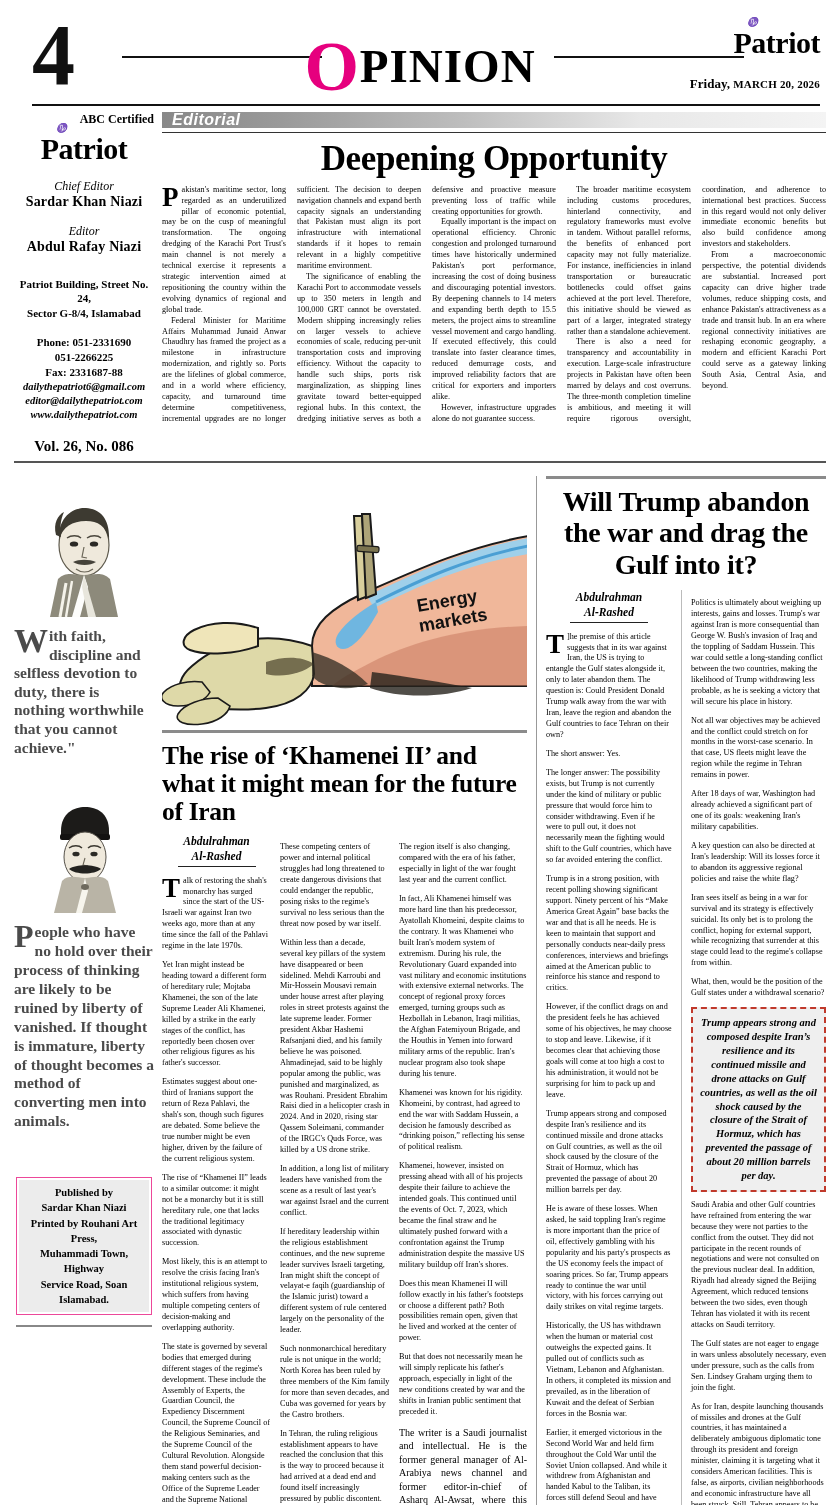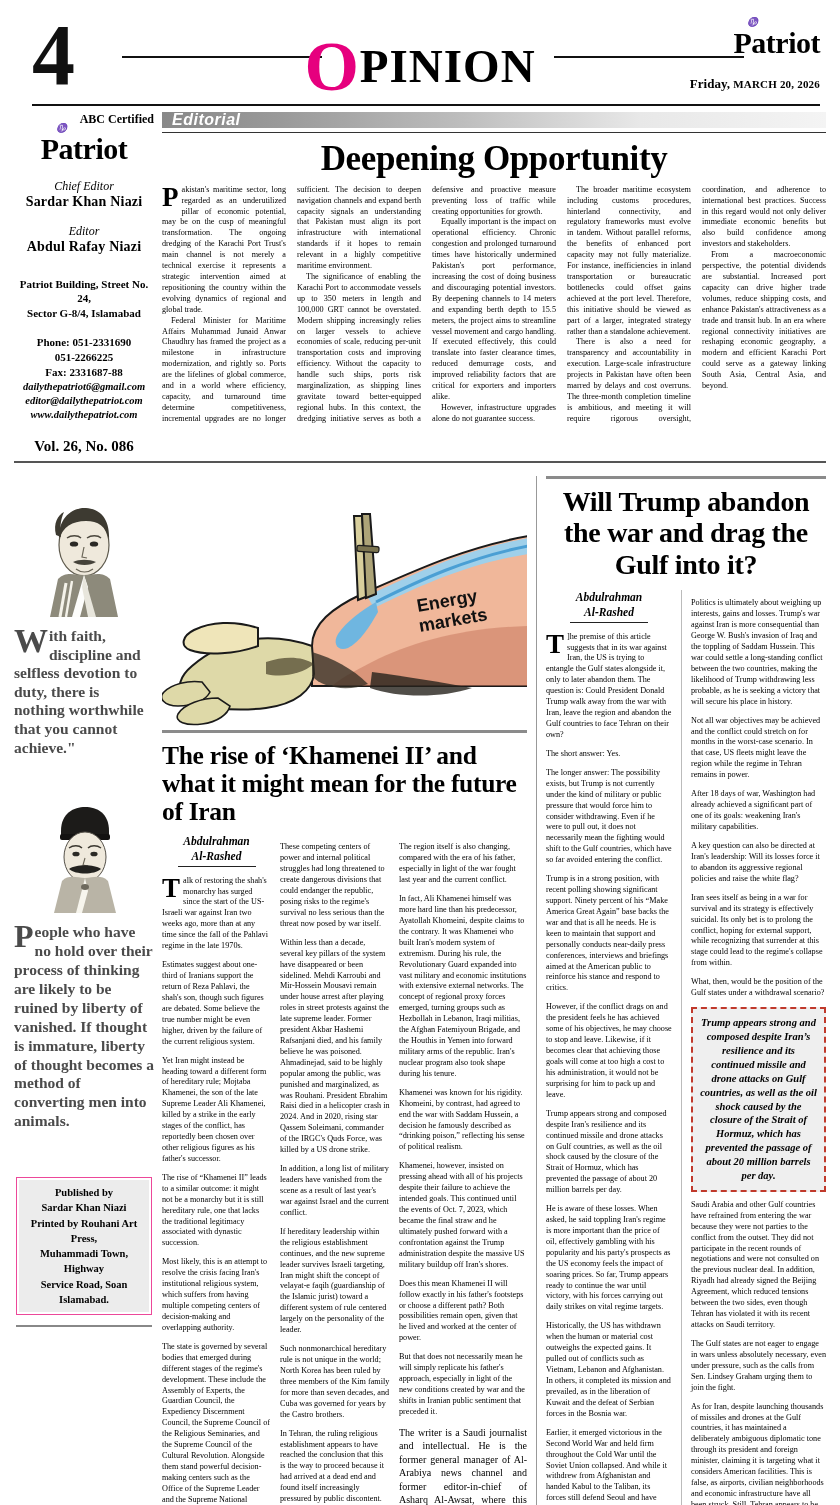--- a/index.html
+++ b/index.html
@@ -310,22 +310,22 @@
 
           <div style="display:flex">
             <div style="flex:0 0 118px; padding-right:9px">
               <div class="byline">
                 <div>Abdulrahman</div>
                 <div>Al-Rashed</div>
               </div>
               <div class="byline-rule"></div>
               <div class="t">
                 <p><span class="drop">T</span><span>alk of restoring the shah's monarchy has surged since the start of the US-Israeli war against Iran two weeks ago, more than at any time since the fall of the Pahlavi regime in the late 1970s.</span></p>
+                <p>Yet Iran might instead be heading toward a different form of hereditary rule; Mojtaba Khamenei, the son of the late Supreme Leader Ali Khamenei, killed by a strike in the early stages of the conflict, has reportedly been chosen over other religious figures as his father's successor.</p>
                 <p>Estimates suggest about one-third of Iranians support the return of Reza Pahlavi, the shah's son, though such figures are debated. Some believe the true number might be even higher, driven by the failure of the current religious system.</p>
-                <p>Yet Iran might instead be heading toward a different form of hereditary rule; Mojtaba Khamenei, the son of the late Supreme Leader Ali Khamenei, killed by a strike in the early stages of the conflict, has reportedly been chosen over other religious figures as his father's successor.</p>
                 <p>The rise of “Khamenei II” leads to a similar outcome: it might not be a monarchy but it is still hereditary rule, one that lacks the traditional legitimacy associated with dynastic succession.</p>
                 <p>Most likely, this is an attempt to resolve the crisis facing Iran's institutional religious system, which suffers from having multiple competing centers of decision-making and overlapping authority.</p>
                 <p>The state is governed by several bodies that emerged during different stages of the regime's development. These include the Assembly of Experts, the Guardian Council, the Expediency Discernment Council, the Supreme Council of the Religious Seminaries, and the Supreme Council of the Cultural Revolution. Alongside them stand powerful decision-making centers such as the Office of the Supreme Leader and the Supreme National Security Council.</p>
 
               </div>
             </div>
             <div style="flex:0 0 119px; padding-right:9px">
               <div class="t">
                 <p>These competing centers of power and internal political struggles had long threatened to create dangerous divisions that could endanger the republic, posing risks to the regime's survival no less serious than the threat now posed by war itself.</p>
                 <p>Within less than a decade, several key pillars of the system have disappeared or been sidelined. Mehdi Karroubi and Mir-Hossein Mousavi remain under house arrest after playing roles in street protests against the late supreme leader. Former president Akbar Hashemi Rafsanjani died, and his family believe he was poisoned. Ahmadinejad, said to be highly popular among the public, was punished and marginalized, as was Rouhani. President Ebrahim Raisi died in a helicopter crash in 2024. And in 2020, rising star Qassem Soleimani, commander of the IRGC's Quds Force, was killed by a US drone strike.</p>

